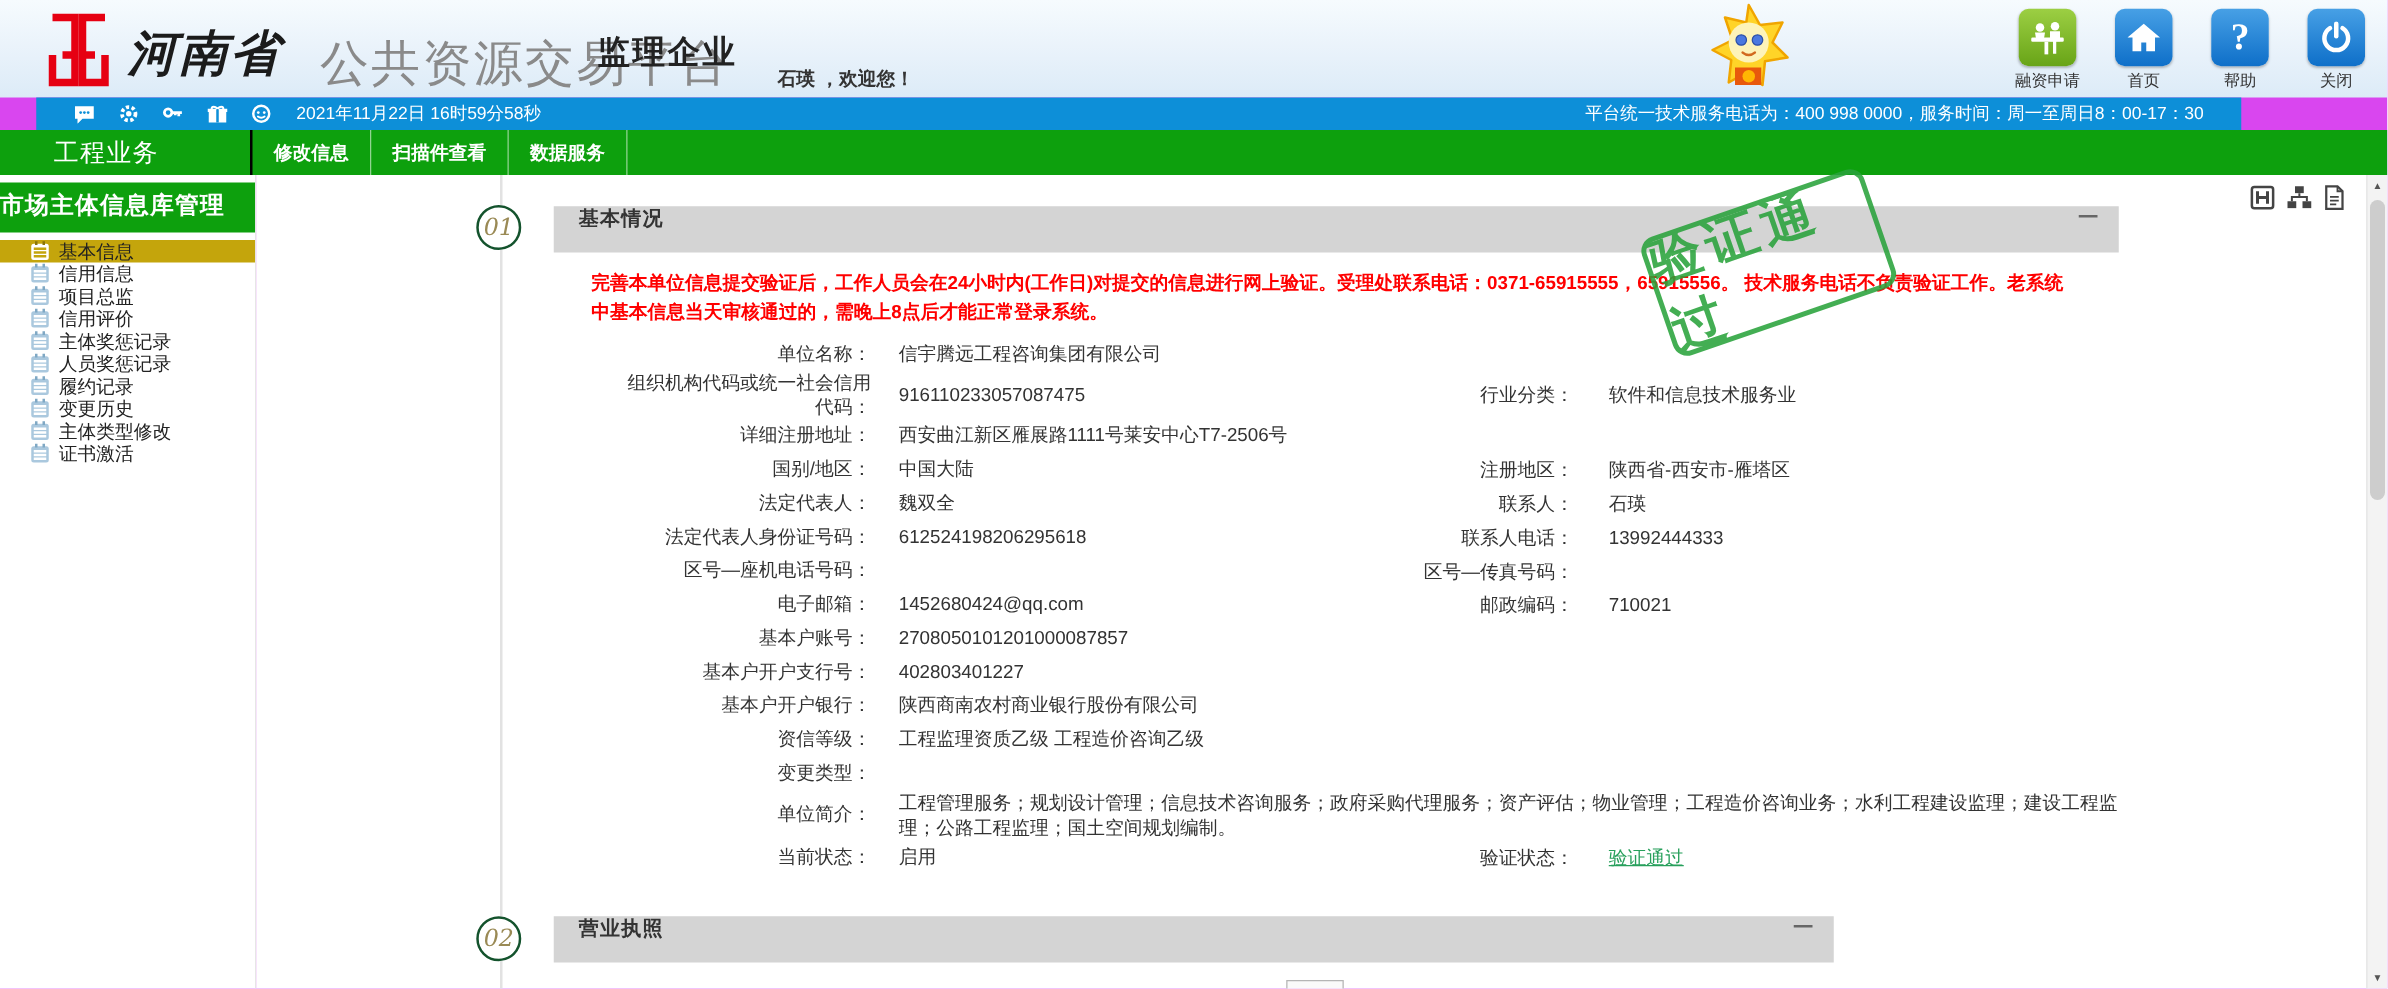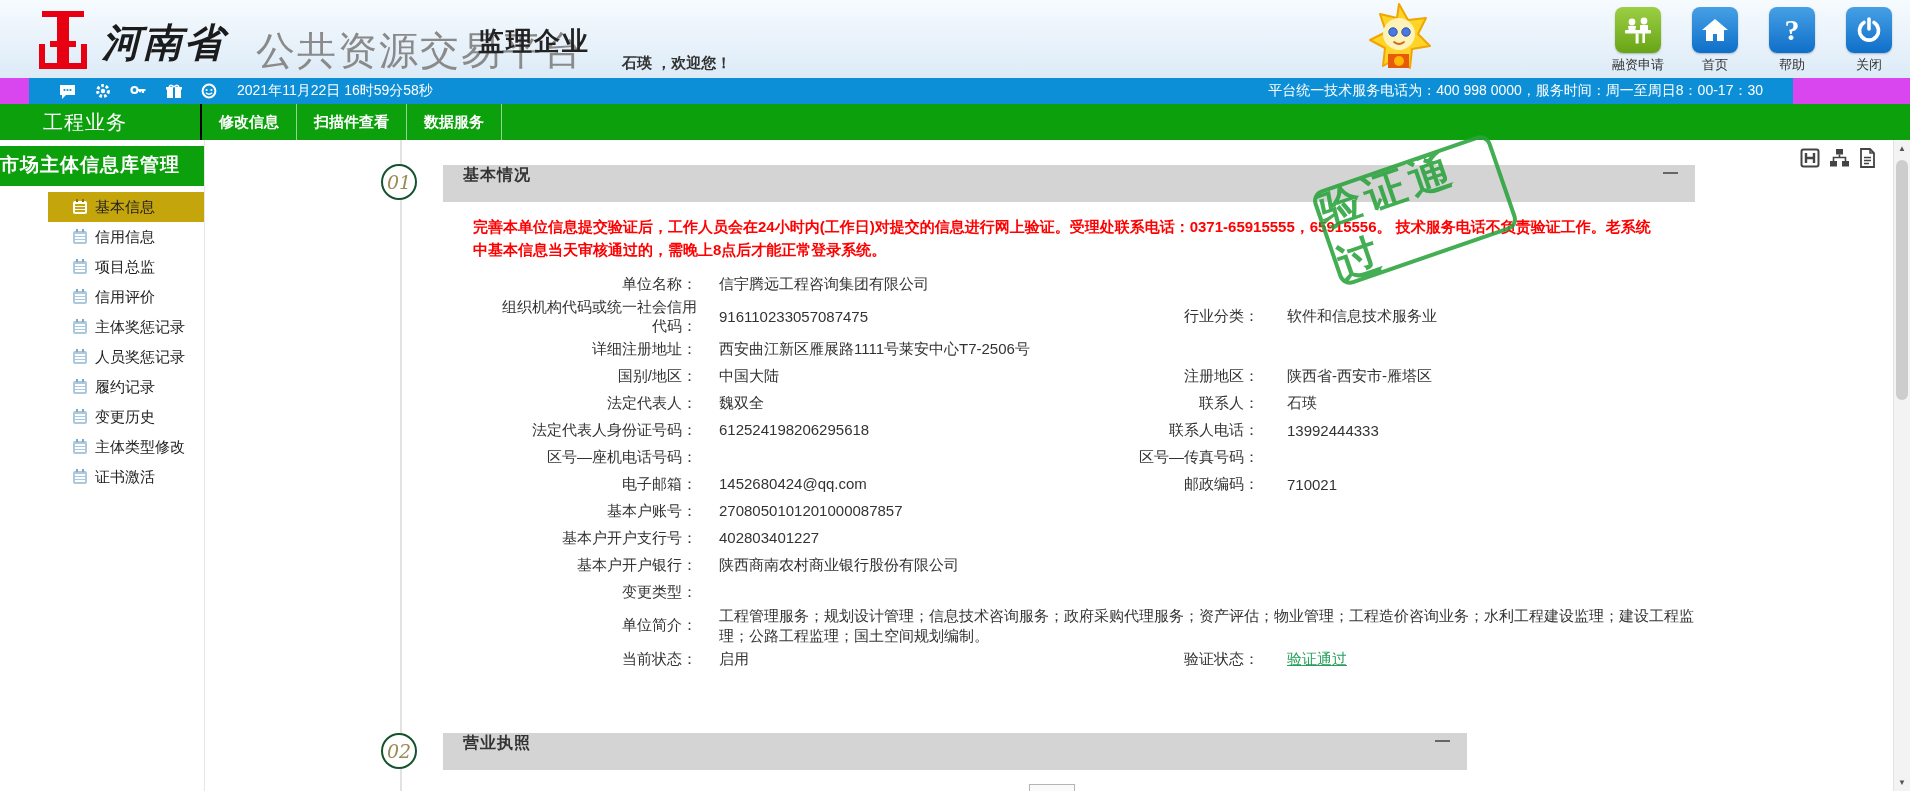--- a/index.html
+++ b/index.html
@@ -37,21 +37,21 @@
              padding-left:43px;box-sizing:border-box;color:#fff;font-size:20px;letter-spacing:1px;cursor:pointer;}
   .gn-btn{display:flex;align-items:center;padding:0 17px;color:#fff;font-size:15px;font-weight:bold;
           border-right:1px solid rgba(255,255,255,.55);cursor:pointer;}
   .gn-btn:first-of-type{border-left:1px solid rgba(255,255,255,.55);}
 
   
   .sidebar{position:absolute;left:0;top:140px;width:205px;bottom:0;background:#fff;border-right:1px solid #e6e6e6;box-sizing:border-box;}
   .sb-title{margin-top:6px;height:40px;background:#0da00d;color:#fff;font-size:19px;font-weight:bold;
             line-height:38px;letter-spacing:1px;cursor:pointer;}
   .menu{margin-top:6px;}
-  .mitem{height:30px;display:flex;align-items:center;padding-left:25px;font-size:15px;color:#222;cursor:pointer;margin-left:48px;}
+  .mitem{height:18px;display:flex;align-items:center;padding-left:25px;font-size:15px;color:#222;cursor:pointer;}
   .mitem.active{background:#c4a50c;}
   .nbicon{width:14px;height:13px;position:relative;background:#aac8de;border-radius:2px;margin-right:8px;flex:0 0 14px;}
   .nbicon::before{content:"";position:absolute;left:2px;right:2px;top:3px;height:2px;background:#fff;box-shadow:0 3px 0 #fff,0 6px 0 #fff;}
   .nbicon::after{content:"";position:absolute;top:-2px;left:3px;width:2px;height:3px;background:#7fa8c4;box-shadow:6px 0 0 #7fa8c4;}
   .mitem.active .nbicon{background:#fff;}
   .mitem.active .nbicon::before{background:#c4a50c;box-shadow:0 3px 0 #c4a50c,0 6px 0 #c4a50c;}
   .mitem.active .nbicon::after{background:#8a7408;box-shadow:6px 0 0 #8a7408;}
 
   
   .content{position:absolute;left:205px;top:140px;right:0;bottom:0;background:#fff;}
@@ -342,20 +342,26 @@
             <div class="rlbl"></div>
             <div class="rval"></div>
           </div>
         <div class="frow">
             <div class="lbl">基本户开户银行：</div>
             <div class="val">陕西商南农村商业银行股份有限公司</div>
             <div class="rlbl"></div>
             <div class="rval"></div>
           </div>
         <div class="frow">
+            <div class="lbl">资信等级：</div>
+            <div class="val">工程监理资质乙级 工程造价咨询乙级</div>
+            <div class="rlbl"></div>
+            <div class="rval"></div>
+          </div>
+        <div class="frow">
             <div class="lbl">变更类型：</div>
             <div class="val"></div>
             <div class="rlbl"></div>
             <div class="rval"></div>
           </div>
         <div class="frow full">
             <div class="lbl">单位简介：</div>
             <div class="val">工程管理服务；规划设计管理；信息技术咨询服务；政府采购代理服务；资产评估；物业管理；工程造价咨询业务；水利工程建设监理；建设工程监理；公路工程监理；国土空间规划编制。</div>
           </div>
         <div class="frow">

